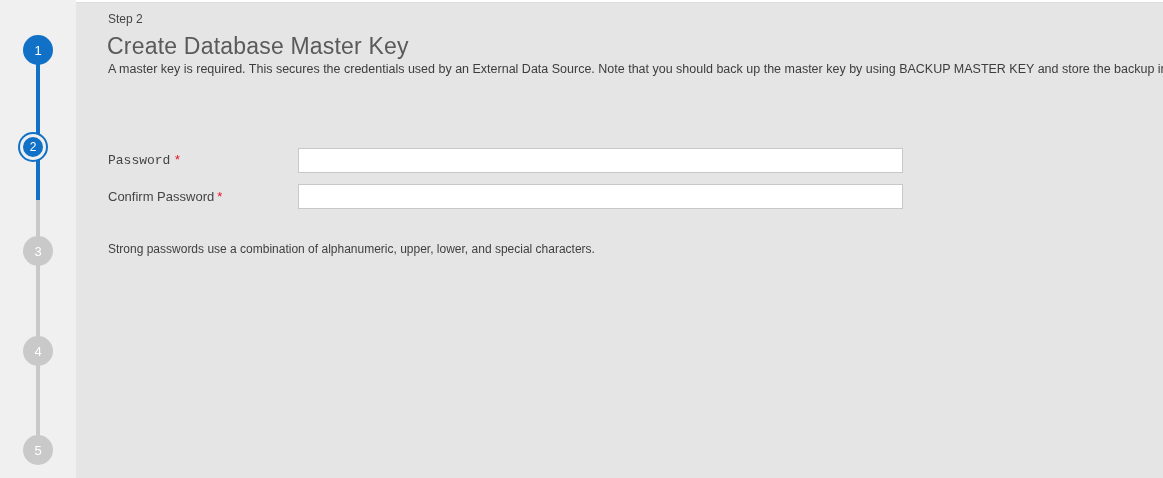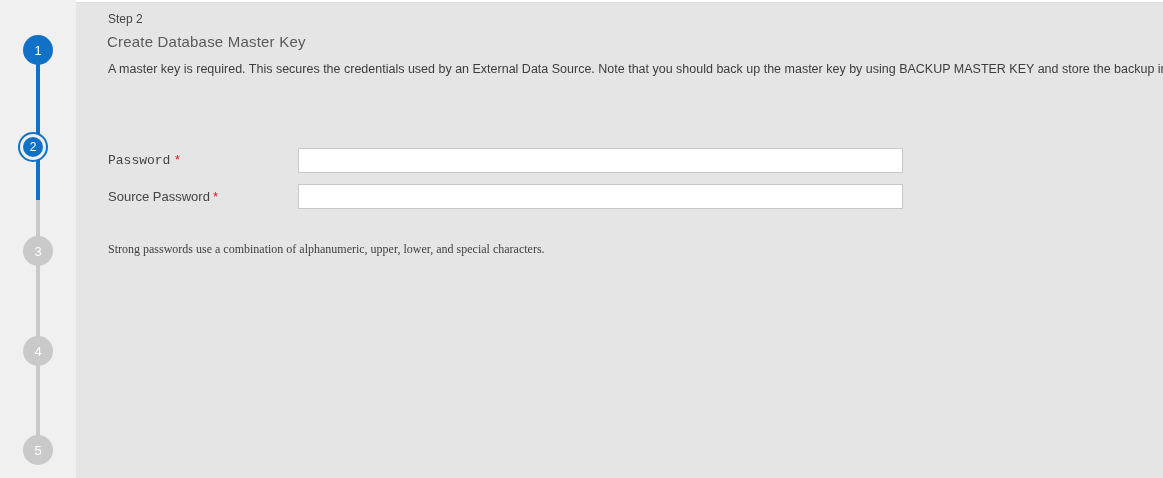--- a/index.html
+++ b/index.html
@@ -44,21 +44,21 @@
   .content {
     position: absolute; left: 76px; top: 2px; width: 1087px; height: 476px;
     background: #e5e5e5; border-top: 1px solid #dddddd;
   }
   .step-label {
     position: absolute; left: 32px; top: 9px;
     font-size: 12px; color: #444444;
   }
   .page-title {
     position: absolute; left: 31px; top: 30px;
-    font-size: 15px; font-weight: 300; color: #5a5a5a; letter-spacing: 0.2px;
+    font-size: 23px; font-weight: 300; color: #5a5a5a; letter-spacing: 0.2px;
   }
   .page-desc {
     position: absolute; left: 32px; top: 59px; width: 1046px;
     font-size: 12.5px; color: #3d3d3d; white-space: nowrap;
   }
   .section-title {
     position: absolute; left: 32px; top: 114px;
     font-size: 13.5px; font-weight: bold; color: #222222;
   }
   .field-label {
@@ -71,21 +71,21 @@
   .text-input {
     position: absolute; left: 222px; width: 605px; height: 25px;
     border: 1px solid #c8c8c8; background: #ffffff; outline: none;
     font-family: "Liberation Sans", "DejaVu Sans", sans-serif;
     font-size: 13px; color: #222222; padding: 0 6px;
   }
   .text-input.i1 { top: 145px; }
   .text-input.i2 { top: 181px; }
   .hint {
     position: absolute; left: 32px; top: 239px;
-    font-size: 12px; color: #3f3f3f; font-family: Liberation Serif, serif;
+    font-size: 12px; color: #3f3f3f;
   }
 </style>
 </head>
 <body>
 
 <div class="wizard">
 
   <div class="stepper">
     <div class="track track-done"></div>
     <div class="track track-todo"></div>
@@ -109,19 +109,19 @@
 
   <div class="content">
     <div class="step-label">Step 2</div>
     <div class="page-title">Create Database Master Key</div>
     <div class="page-desc">A master key is required. This secures the credentials used by an External Data Source. Note that you should back up the master key by using BACKUP MASTER KEY and store the backup in a secure, off-site location.</div>
 
 
     <div class="field-label l1"><span>Password</span><span class="req">*</span></div>
     <input class="text-input i1" type="password" value="" style="">
 
-    <div class="field-label l2"><span>Source Password</span><span class="req">*</span></div>
+    <div class="field-label l2"><span>Confirm Password</span><span class="req">*</span></div>
     <input class="text-input i2" type="password" value="" style="">
 
     <div class="hint">Strong passwords use a combination of alphanumeric, upper, lower, and special characters.</div>
   </div>
 
 </div>
 
 </body></html>

